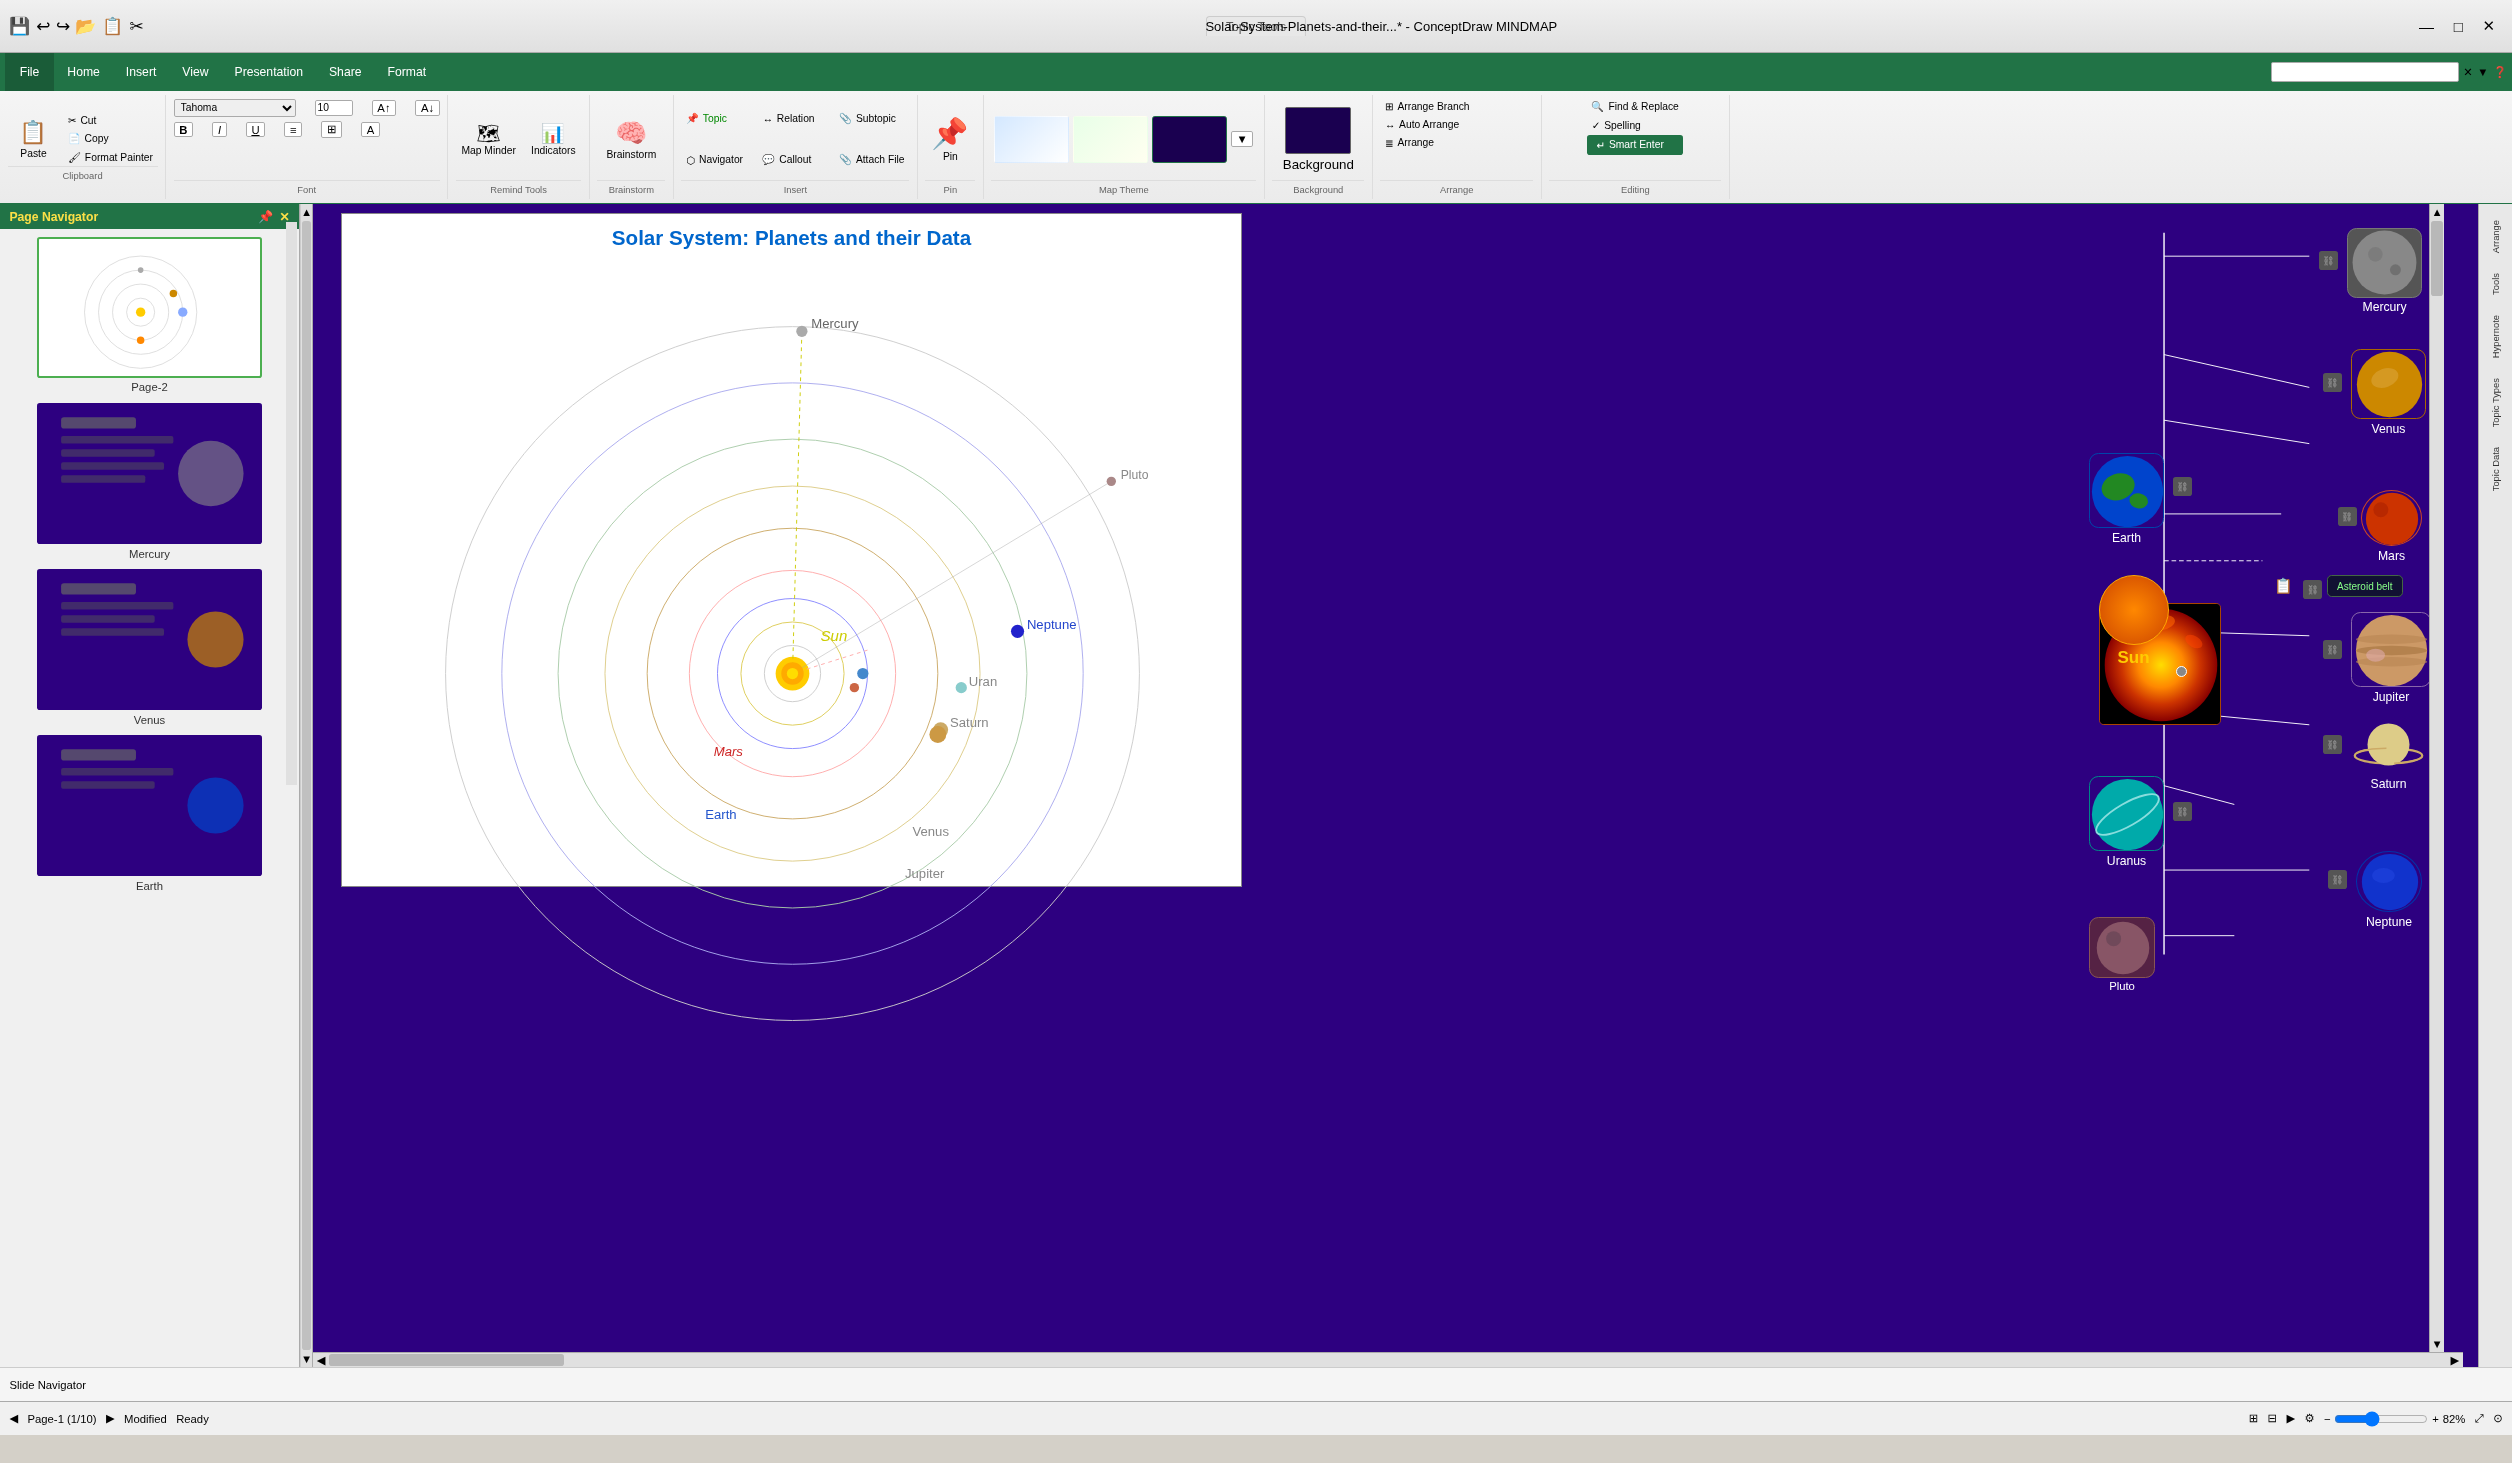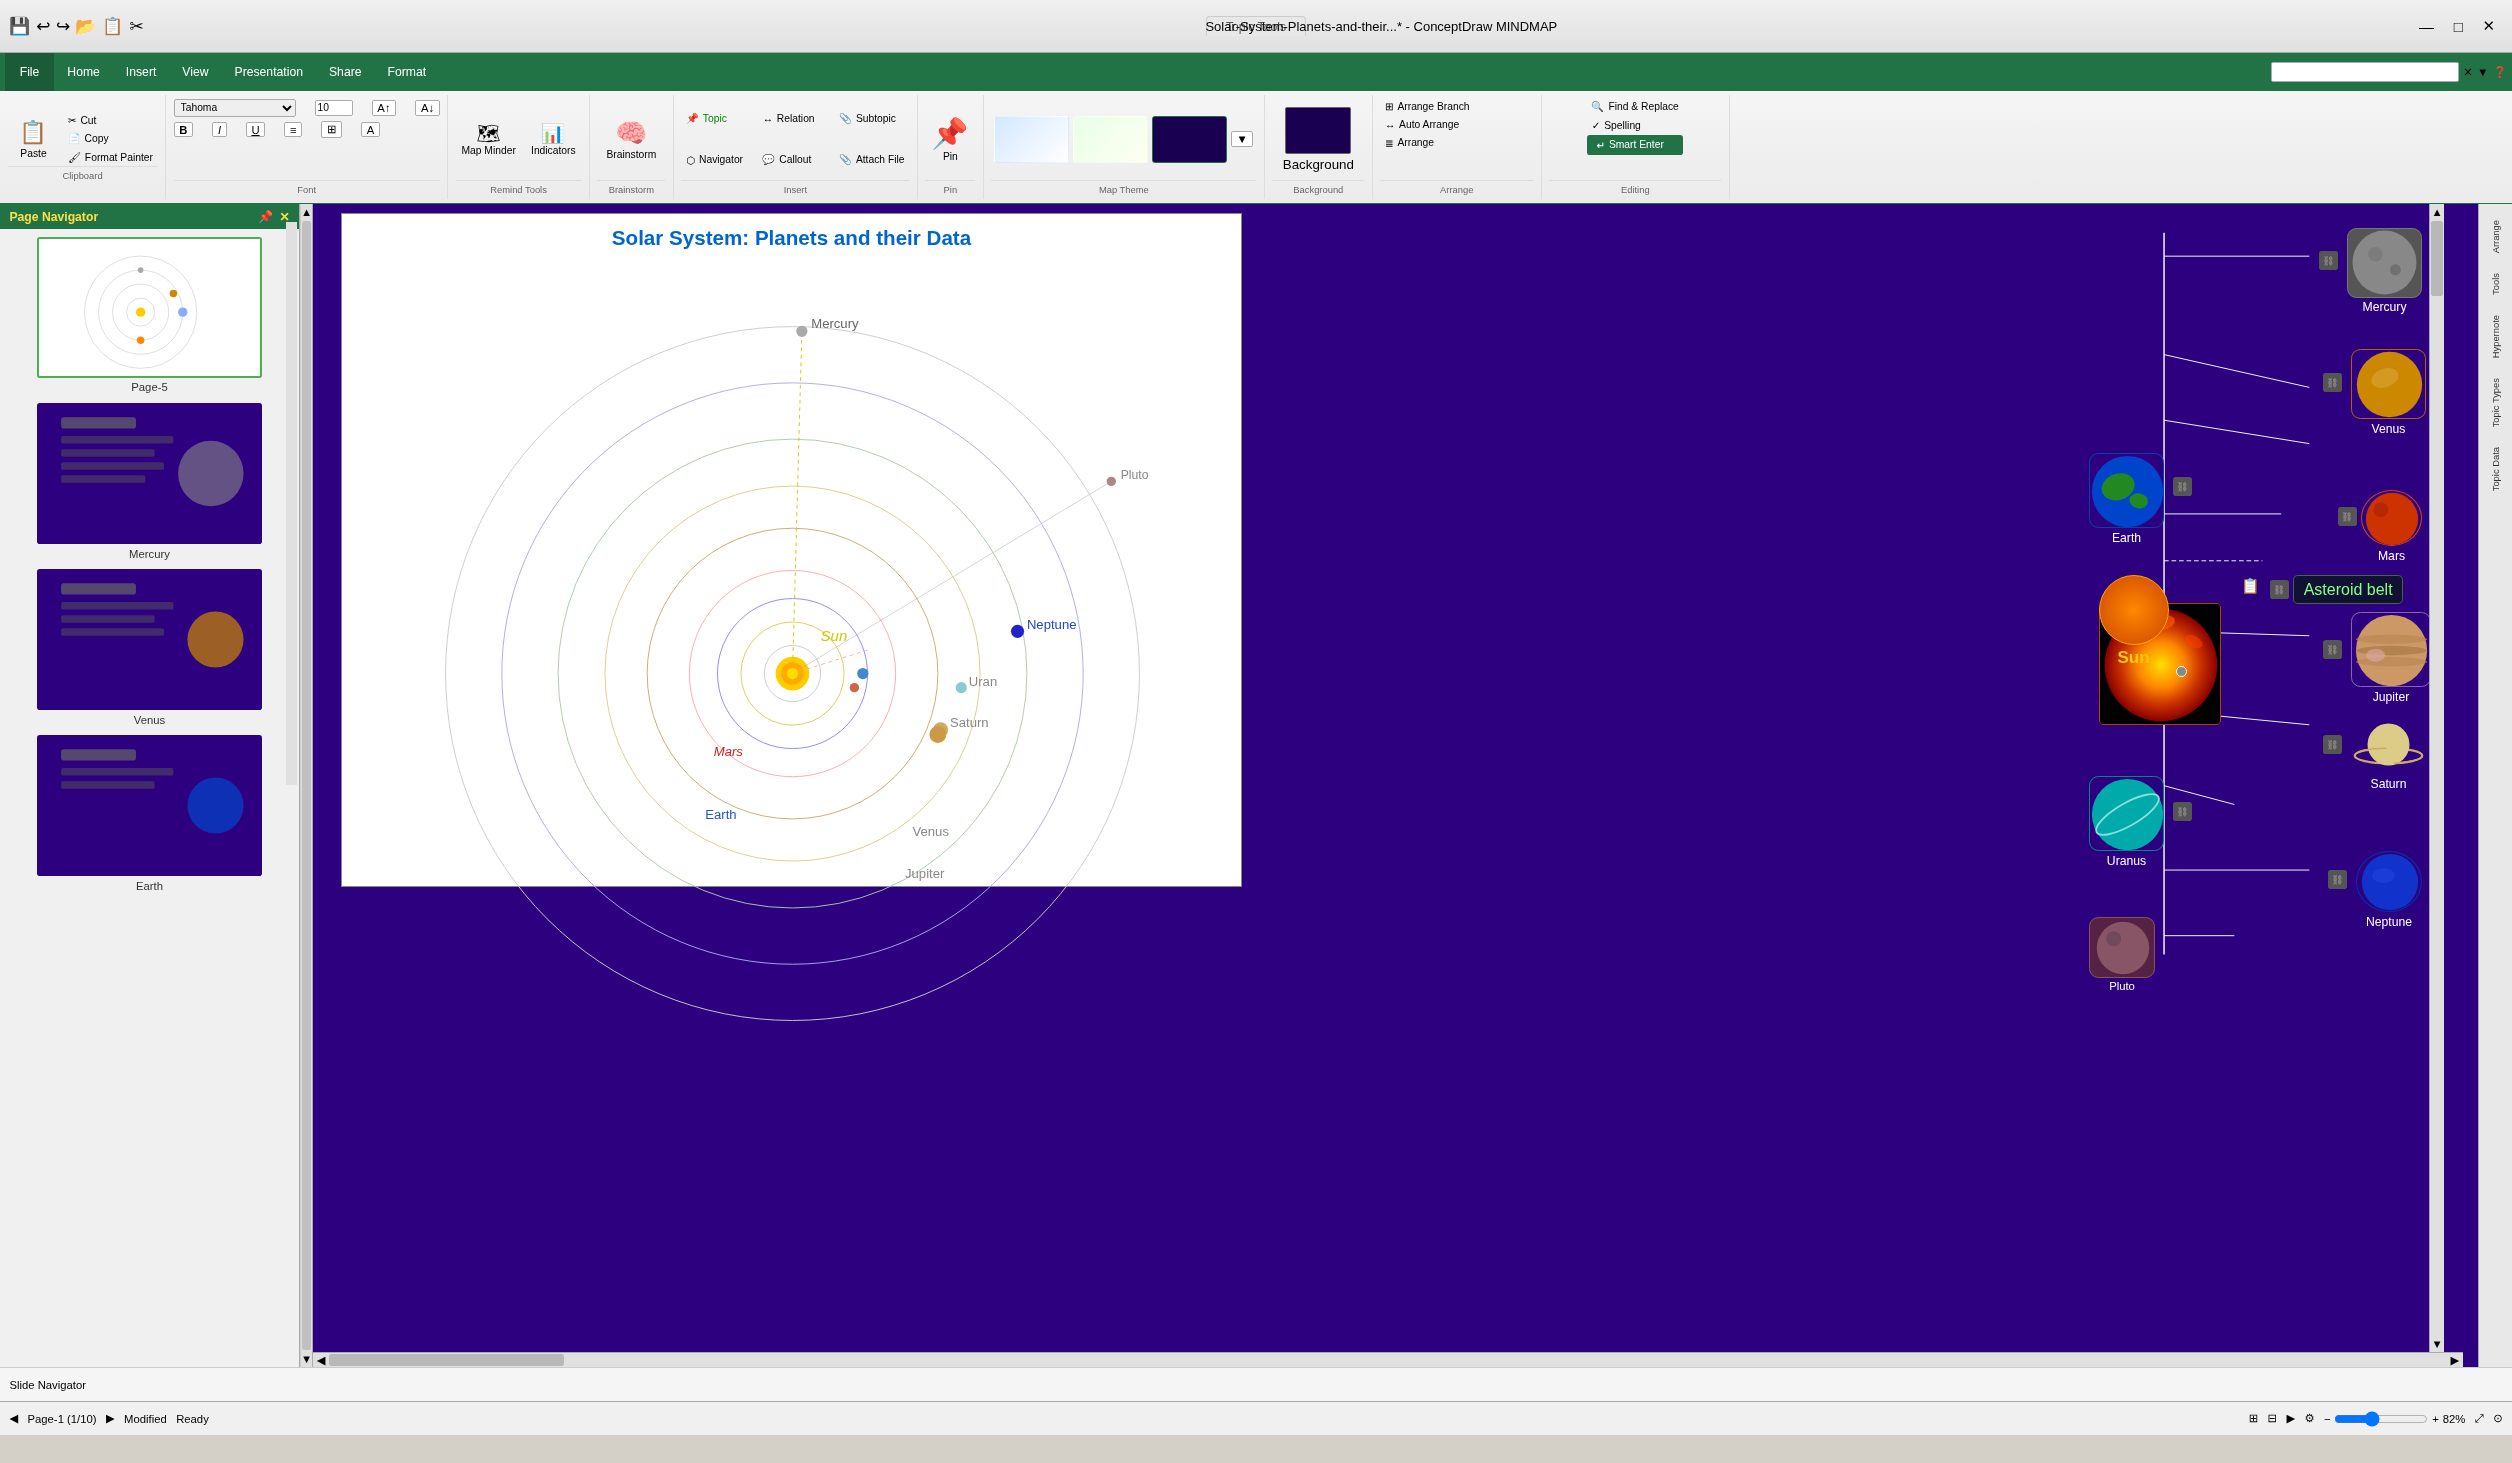--- a/index.html
+++ b/index.html
@@ -606,21 +606,21 @@
               <circle cx="100" cy="75" r="15" fill="none" stroke="#ddd" stroke-width="1"></circle>
               <circle cx="100" cy="75" r="5" fill="#ffcc00"></circle>
 
               <circle cx="100" cy="30" r="3" fill="#aaa"></circle>
               <circle cx="135" cy="55" r="4" fill="#cc8800"></circle>
               <circle cx="145" cy="75" r="5" fill="#88aaff"></circle>
               <circle cx="100" cy="105" r="4" fill="#ff8800"></circle>
             </svg>
           </div>
         </div>
-        <span class="thumb-label">Page-5</span>
+        <span class="thumb-label">Page-2</span>
       </div>
 
       <div class="page-thumbnail">
         <div class="thumb-img purple">
           <div class="thumb-content">
             <svg width="206" height="131" viewBox="0 0 220 140">
               <rect width="220" height="140" fill="#2d0080"></rect>
 
               <rect x="15" y="10" width="80" height="12" rx="3" fill="#666" opacity="0.7"></rect>
               <rect x="15" y="30" width="120" height="8" rx="2" fill="#555" opacity="0.5"></rect>
@@ -813,21 +813,21 @@
             <svg viewBox="0 0 65 60" width="61" height="56">
               <circle cx="32" cy="30" r="28" fill="#cc3300"></circle>
               <circle cx="20" cy="20" r="8" fill="#aa2200" opacity="0.6"></circle>
             </svg>
           </div>
           <div style="color:white; font-size:12.2px; margin-top:2.8px;">Mars</div>
           <div style="position:absolute; left:-23.5px; top:17px; width:19px; height:19px; background:#555; border-radius:2.8px; font-size:9.4px; color:#aaa; display:flex; align-items:center; justify-content:center;">⛓</div>
         </div>
 
         <div style="position:absolute; right:75px; top:371px;">
-          <div style="background:#111133; border:1.9px solid #446644; border-radius:4.7px; padding:4.7px 9.4px; color:#88ff88; font-size:16px;">Asteroid belt</div>
+          <div style="background:#111133; border:1.9px solid #446644; border-radius:4.7px; padding:4.7px 9.4px; color:#88ff88; font-size:10px;">Asteroid belt</div>
           <div style="position:absolute; left:-23.5px; top:4.7px; width:19px; height:19px; background:#555; border-radius:2.8px; font-size:9.4px; color:#aaa; display:flex; align-items:center; justify-content:center;">⛓</div>
           <div style="position:absolute; left:-52px; top:1.9px; font-size:15px; color:white;">📋</div>
         </div>
 
         <div style="position:absolute; right:47px; top:408px; display:flex; flex-direction:column; align-items:center;">
           <div style="width:80px; height:75px; border-radius:9.4px; overflow:hidden; border:1.9px solid #8866aa;">
             <svg viewBox="0 0 85 80" width="80" height="75">
               <circle cx="42" cy="40" r="38" fill="#cc9966"></circle>
               <ellipse cx="42" cy="28" rx="38" ry="5" fill="#bb8855" opacity="0.7"></ellipse>
               <ellipse cx="42" cy="40" rx="38" ry="5" fill="#aa7744" opacity="0.7"></ellipse>

